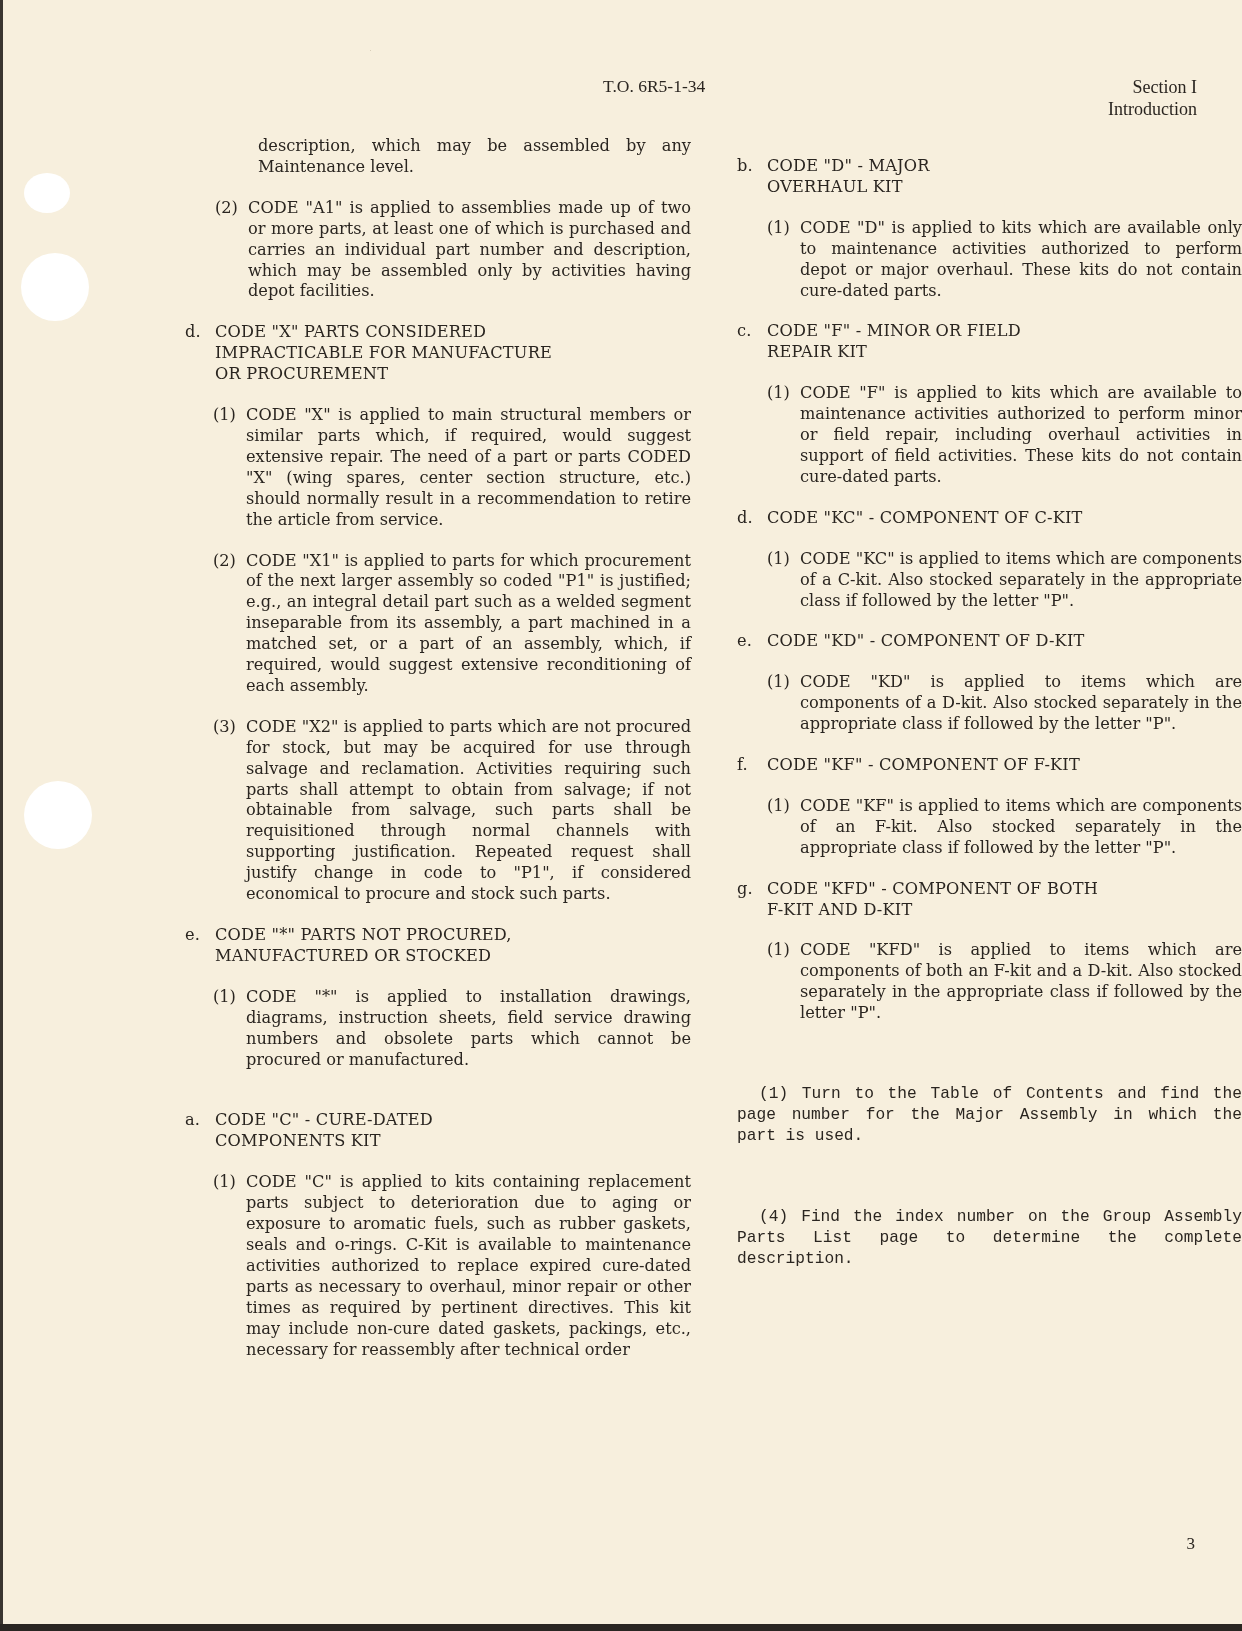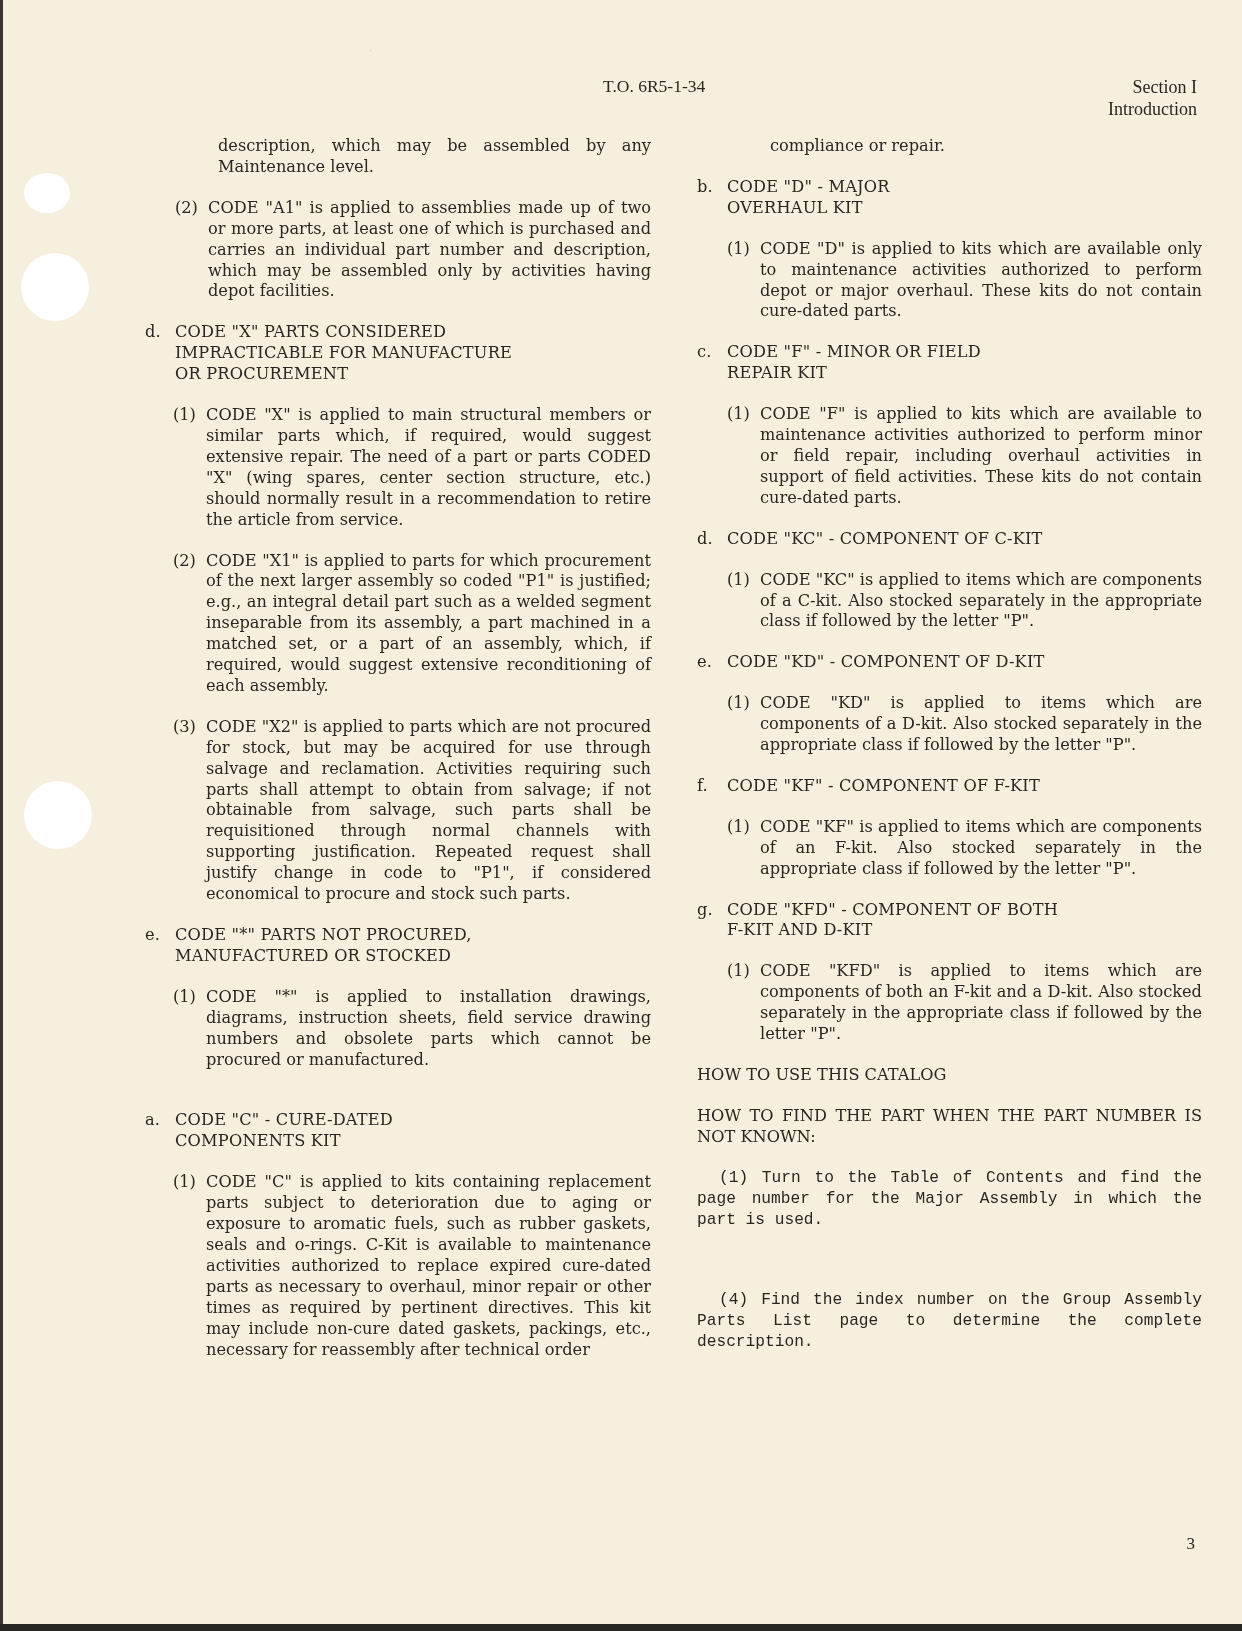--- a/index.html
+++ b/index.html
@@ -12,21 +12,21 @@
   .page {
     position: absolute; left: 0; top: 0; width: 1242px; height: 1624px;
     background: #f7efdd;
   }
   .bottom-edge { position: absolute; left: 0; top: 1624px; width: 1242px; height: 7px; background: #2a2622; }
   .left-edge { position: absolute; left: 0; top: 0; width: 3px; height: 1624px; background: #3a3530; }
   .hole { position: absolute; background: #ffffff; border-radius: 50%; }
   .header-left { position: absolute; left: 603px; top: 76px; font-size: 17.5px; font-family: "Liberation Serif", serif; }
   .header-right { position: absolute; right: 45px; top: 76px; font-size: 18px; text-align: right; line-height: 22px; font-family: "Liberation Serif", serif; }
   .page-number { position: absolute; right: 47px; top: 1534px; font-size: 17px; font-family: "Liberation Serif", serif; }
-  .col { position: absolute; top: 136px; font-size: 16.2px; line-height: 20.9px; }
+  .col { position: absolute; top: 136px; font-size: 16.2px; line-height: 20.9px; margin-left: 40px; }
   .col-left { left: 145px; width: 506px; }
   .col-right { left: 697px; width: 505px; }
   .heading { display: flex; text-transform: none; letter-spacing: 0.2px; }
   .heading .mark { width: 30px; flex: 0 0 30px; }
   .heading .text { flex: 1; white-space: pre-line; }
   .para { display: flex; text-align: justify; }
   .para .mark { flex: 0 0 33px; }
   .para .text { flex: 1; text-align: justify; }
   .plain { text-align: justify; }
   .cont { padding-left: 73px; text-align: justify; }
@@ -111,21 +111,20 @@
     </div>
     <div class="sp"></div>
 
     <div class="para" style="padding-left:28px;">
       <span class="mark">(1)</span>
       <span class="text">CODE "C" is applied to kits containing replacement parts subject to deterioration due to aging or exposure to aromatic fuels, such as rubber gaskets, seals and o-rings.  C-Kit is available to maintenance activities authorized to replace expired cure-dated parts as necessary to overhaul, minor repair or other times as required by pertinent directives.  This kit may include non-cure dated gaskets, packings, etc., necessary for reassembly after technical order</span>
     </div>
   </div>
 
   <div class="col col-right">
-    <div class="cont" style="padling-left:73px;padding-left:73px;">compliance or repair.</div>
     <div class="sp"></div>
 
     <div class="heading">
       <span class="mark">b.</span>
       <span class="text">CODE "D" - MAJOR
 OVERHAUL KIT</span>
     </div>
     <div class="sp"></div>
 
     <div class="para" style="padding-left:30px;">
@@ -189,24 +188,22 @@
 F-KIT AND D-KIT</span>
     </div>
     <div class="sp"></div>
 
     <div class="para" style="padding-left:30px;">
       <span class="mark">(1)</span>
       <span class="text">CODE "KFD" is applied to items which are components of both an F-kit and a D-kit.  Also stocked separately in the appropriate class if followed by the letter "P".</span>
     </div>
     <div class="sp"></div>
 
-    <div class="plain" style="padding-left:0;">HOW TO USE THIS CATALOG</div>
-    <div class="sp"></div>
-
-    <div class="plain">HOW TO FIND THE PART WHEN THE PART NUMBER IS NOT KNOWN:</div>
+    <div class="sp"></div>
+
     <div class="sp"></div>
 
     <div class="step">(1)  Turn to the Table of Contents and find the page number for the Major Assembly in which the part is used.</div>
     <div class="sp"></div>
     <div class="sp"></div>
     <div class="sp"></div>
     <div class="step">(4)  Find the index number on the Group Assembly Parts List page to determine the complete description.</div>
   </div>
 
   <div class="page-number">3</div>

